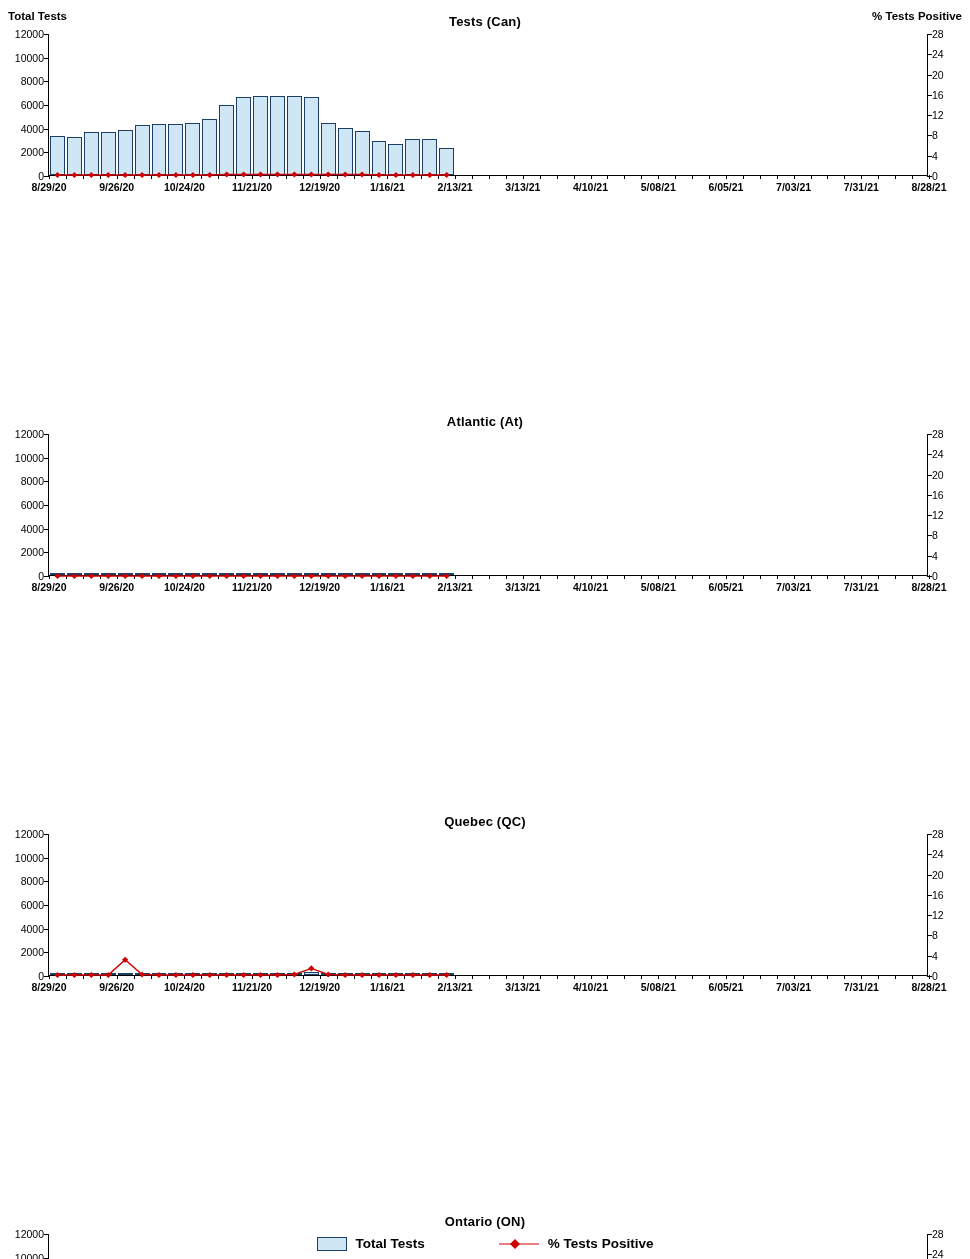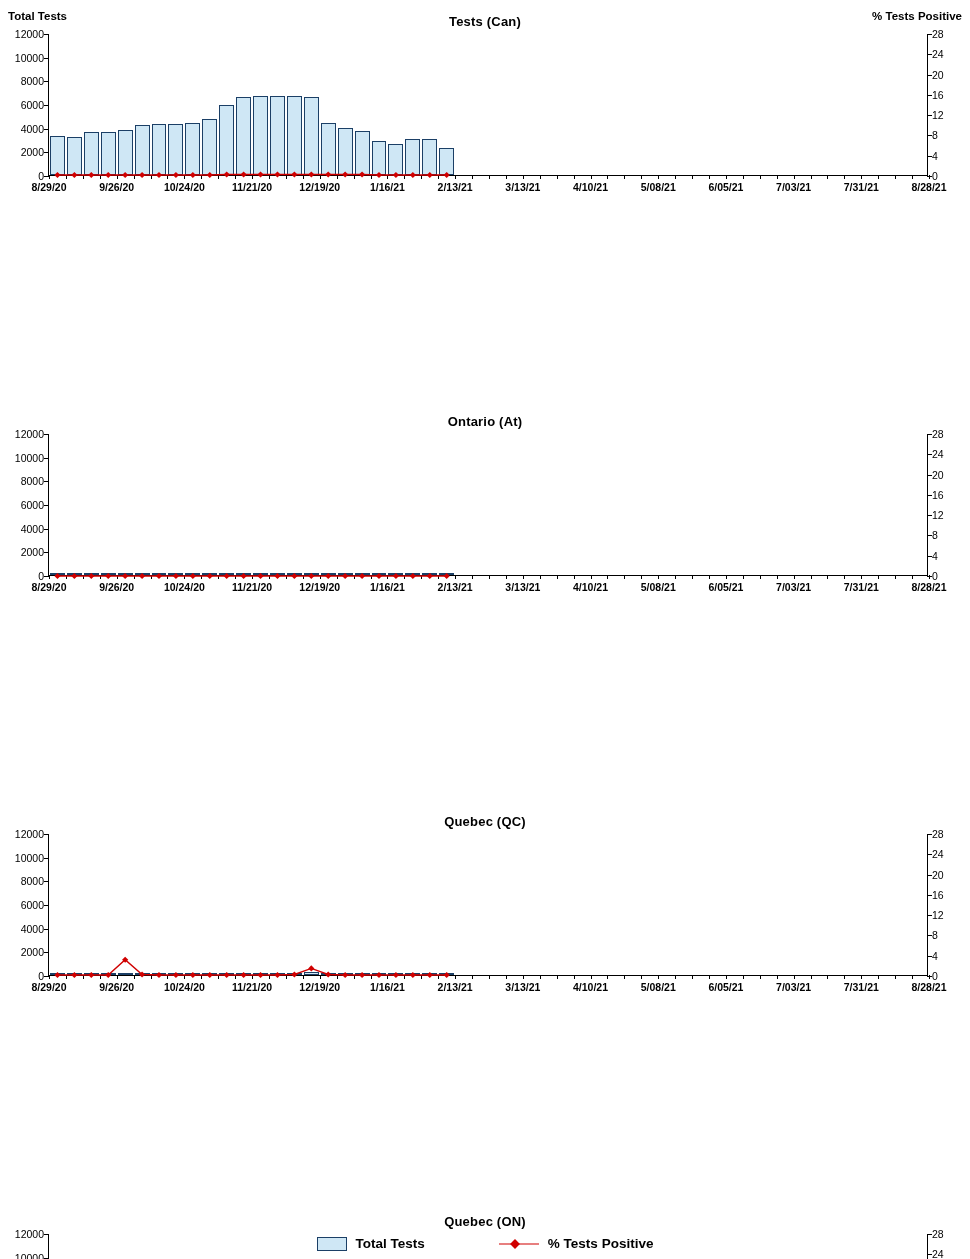--- a/index.html
+++ b/index.html
@@ -298,21 +298,21 @@
           <polygon points="313.0769230769231,137.37857142857143 316.1769230769231,140.47857142857143 313.0769230769231,143.57857142857142 309.9769230769231,140.47857142857143" fill="#d00000"></polygon>
           <polygon points="330,137.8857142857143 333.1,140.9857142857143 330,144.0857142857143 326.9,140.9857142857143" fill="#d00000"></polygon>
           <polygon points="346.9230769230769,137.8857142857143 350.0230769230769,140.9857142857143 346.9230769230769,144.0857142857143 343.8230769230769,140.9857142857143" fill="#d00000"></polygon>
           <polygon points="363.84615384615387,137.8857142857143 366.9461538461539,140.9857142857143 363.84615384615387,144.0857142857143 360.74615384615385,140.9857142857143" fill="#d00000"></polygon>
           <polygon points="380.7692307692308,137.8857142857143 383.8692307692308,140.9857142857143 380.7692307692308,144.0857142857143 377.66923076923075,140.9857142857143" fill="#d00000"></polygon>
           <polygon points="397.6923076923077,137.8857142857143 400.7923076923077,140.9857142857143 397.6923076923077,144.0857142857143 394.59230769230766,140.9857142857143" fill="#d00000"></polygon>
         </svg>
       </div>
     </div>
     <div class="panel" style="top: 200px;">
-      <div class="panel-title">Ontario (At)</div>
+      <div class="panel-title">Atlantic (At)</div>
       <div class="plot">
         <div class="ytick l" style="top: 137px;">0</div>
         <div class="ytickmark l" style="top: 142px;"></div>
         <div class="ytick l" style="top: 113.333px;">2000</div>
         <div class="ytickmark l" style="top: 118.333px;"></div>
         <div class="ytick l" style="top: 89.6667px;">4000</div>
         <div class="ytickmark l" style="top: 94.6667px;"></div>
         <div class="ytick l" style="top: 66px;">6000</div>
         <div class="ytickmark l" style="top: 71px;"></div>
         <div class="ytick l" style="top: 42.3333px;">8000</div>
@@ -608,21 +608,21 @@
           <polygon points="313.0769230769231,137.8857142857143 316.1769230769231,140.9857142857143 313.0769230769231,144.0857142857143 309.9769230769231,140.9857142857143" fill="#d00000"></polygon>
           <polygon points="330,137.8857142857143 333.1,140.9857142857143 330,144.0857142857143 326.9,140.9857142857143" fill="#d00000"></polygon>
           <polygon points="346.9230769230769,137.8857142857143 350.0230769230769,140.9857142857143 346.9230769230769,144.0857142857143 343.8230769230769,140.9857142857143" fill="#d00000"></polygon>
           <polygon points="363.84615384615387,137.8857142857143 366.9461538461539,140.9857142857143 363.84615384615387,144.0857142857143 360.74615384615385,140.9857142857143" fill="#d00000"></polygon>
           <polygon points="380.7692307692308,137.8857142857143 383.8692307692308,140.9857142857143 380.7692307692308,144.0857142857143 377.66923076923075,140.9857142857143" fill="#d00000"></polygon>
           <polygon points="397.6923076923077,137.8857142857143 400.7923076923077,140.9857142857143 397.6923076923077,144.0857142857143 394.59230769230766,140.9857142857143" fill="#d00000"></polygon>
         </svg>
       </div>
     </div>
     <div class="panel" style="top: 600px;">
-      <div class="panel-title">Quebec (ON)</div>
+      <div class="panel-title">Ontario (ON)</div>
       <div class="plot">
         <div class="ytick l" style="top: 18.6667px;">10000</div>
         <div class="ytickmark l" style="top: 23.6667px;"></div>
         <div class="ytick l" style="top: -5px;">12000</div>
         <div class="ytickmark l" style="top: 0px;"></div>
         <div class="ytick r" style="top: 15.2857px;">24</div>
         <div class="ytickmark r" style="top: 20.2857px;"></div>
         <div class="ytick r" style="top: -5px;">28</div>
         <div class="ytickmark r" style="top: 0px;"></div>
         <div class="bars"></div>

